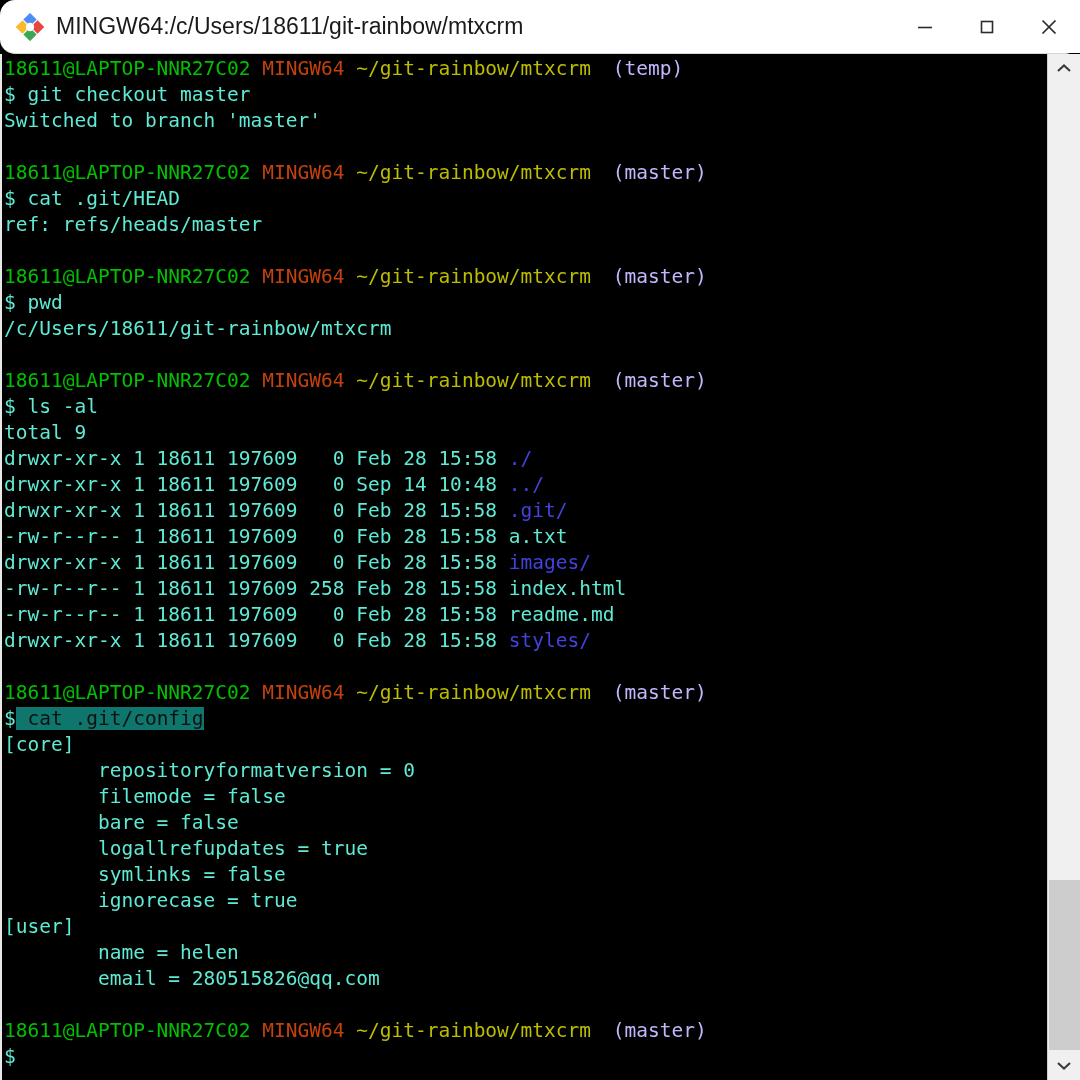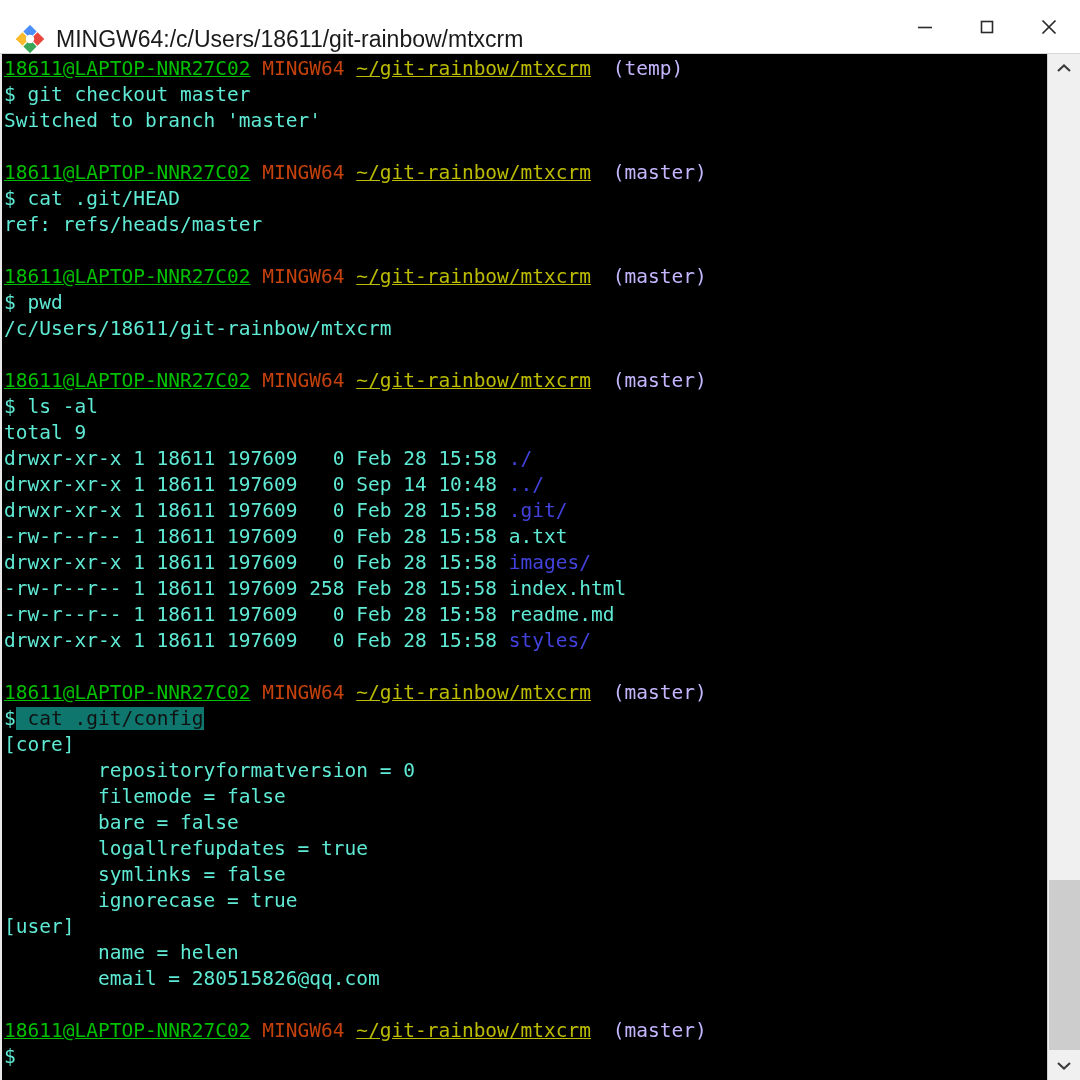--- a/index.html
+++ b/index.html
@@ -24,22 +24,23 @@
 
   
   #titlebar {
     position: absolute;
     top: 0; left: 0;
     width: 1080px;
     height: 54px;
     background: #ffffff;
     border-bottom: 1px solid #d6d6d6;
     display: flex;
-    align-items: flex-end;
-    box-sizing: border-box;
+    align-items: center;
+    box-sizing: border-box;
+    border-radius: 15px;
   }
   #titlebar-left {
     display: flex;
     align-items: center;
     flex: 1 1 auto;
     min-width: 0;
     padding-left: 16px;
   }
   .app-icon {
     width: 28px;
@@ -92,23 +93,23 @@
     font-size: 19.5px;
     line-height: 26px;
     white-space: pre;
     color: #c8c8c8;
     letter-spacing: 0px;
   }
   .line { height: 26px; white-space: pre; }
   .blank { height: 26px; }
 
   
-  .c-user   { color: #00c000; text-decoration: underline; }     
+  .c-user   { color: #00c000; }     
   .c-mingw  { color: #c2410c; }     
-  .c-path   { color: #bcbc00; text-decoration: underline; }     
+  .c-path   { color: #bcbc00; }     
   .c-branch { color: #c4b5fd; margin-left: 10px; }     
   .c-txt    { color: #5eead4; margin-top: 25px; }     
   .c-dir    { color: #4242dd; }     
   .c-sel    { background: #0f766e; color: #101010; }
 
   
   #scrollbar {
     position: absolute;
     top: 54px;
     right: 0;

